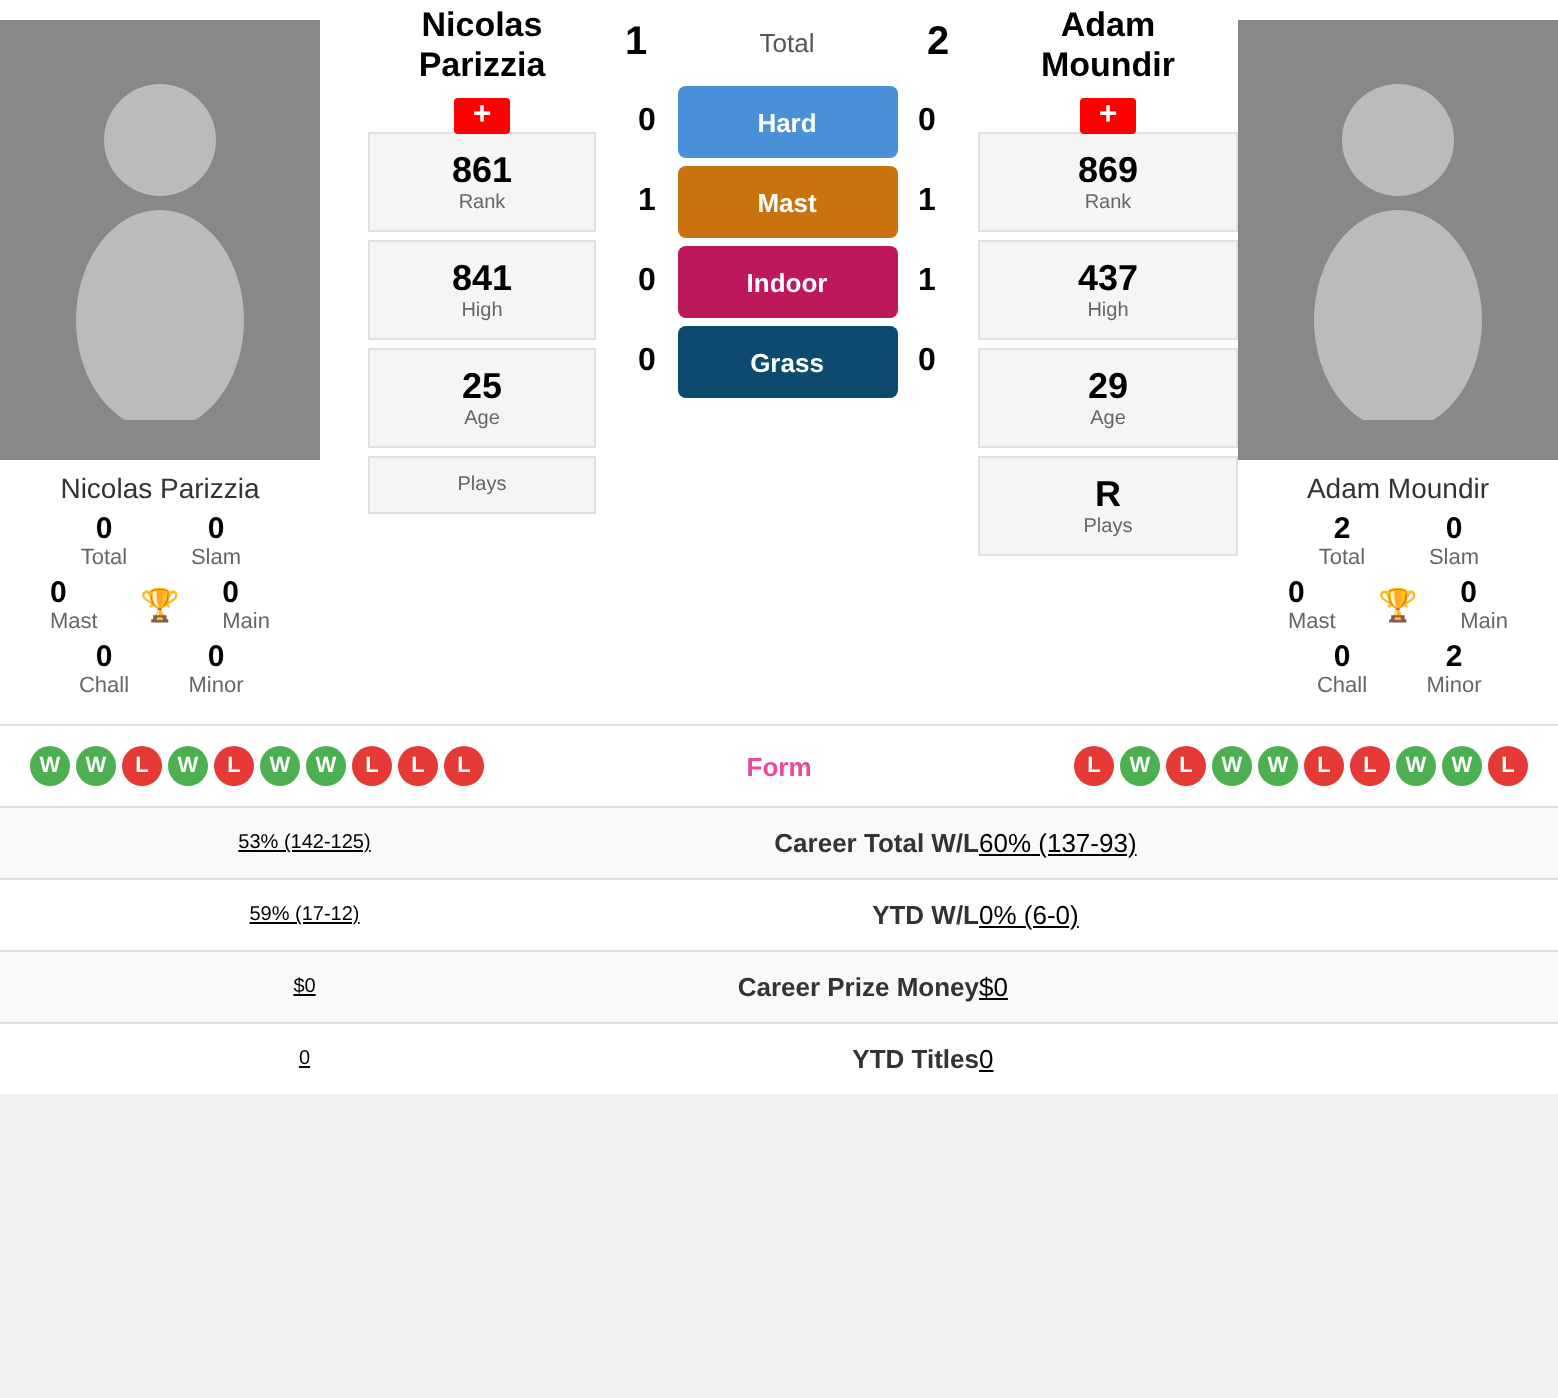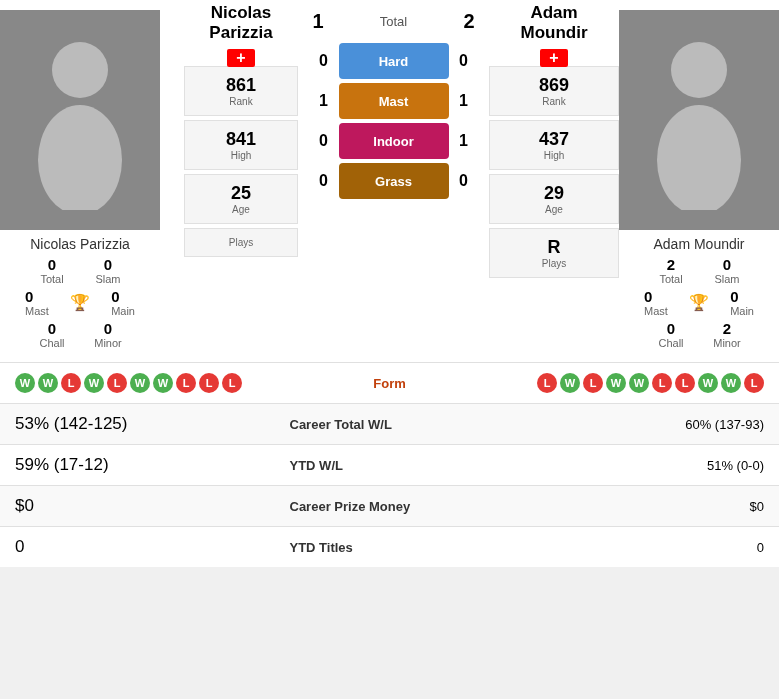--- a/index.html
+++ b/index.html
@@ -108,21 +108,21 @@
       display: flex;
       align-items: center;
       justify-content: center;
       border-radius: 4px;
       cursor: default;
     }
 
     .surface-hard { background: #4a90d9; }
     .surface-clay { background: #c8730e; }
     .surface-indoor { background: #be185d; }
-    .surface-grass { background: #a16207; }
+    .surface-grass { background: #0c4a6e; }
 
     
     .player-name-below {
       text-align: center;
       font-size: 14px;
       color: #333;
       margin: 6px 0 4px;
     }
 
     .player-stats-grid {
@@ -175,21 +175,21 @@
     }
 
     .form-badges-right {
       justify-content: flex-end;
     }
 
     .form-label {
       width: 120px;
       text-align: center;
       font-size: 13px;
-      color: #c2410c;
+      color: #ec4899;
       font-weight: bold;
     }
 
     .badge {
       width: 20px;
       height: 20px;
       border-radius: 50%;
       display: flex;
       align-items: center;
       justify-content: center;
@@ -204,36 +204,38 @@
     
     .stats-row {
       display: flex;
       align-items: center;
       padding: 10px 15px;
       border-top: 1px solid #e0e0e0;
     }
 
     .stats-row-left {
       flex: 1;
-      text-align: left;
-      font-size: 17px;
+      text-align: center;
+      font-size: 10px;
+      text-decoration: underline;
     }
 
     .stats-row-center {
       width: 200px;
+      text-align: right;
+      font-size: 13px;
+      font-weight: bold;
+      color: #333;
+    }
+
+    .stats-row-right {
+      flex: 1;
       text-align: left;
       font-size: 13px;
-      font-weight: bold;
-      color: #333;
-    }
-
-    .stats-row-right {
-      flex: 1;
-      text-align: right;
-      font-size: 13px;
+      text-decoration: underline;
     }
 
     
     .stats-row:nth-child(odd) {
       background: #f9f9f9;
     }
 
     .stats-row:nth-child(even) {
       background: #fff;
     }
@@ -472,21 +474,21 @@
 
   <div id="stats-rows-container">
       <div class="stats-row" style="background: rgb(249, 249, 249);">
         <span class="stats-row-left">53% (142-125)</span>
         <span class="stats-row-center">Career Total W/L</span>
         <span class="stats-row-right">60% (137-93)</span>
       </div>
       <div class="stats-row" style="background: rgb(255, 255, 255);">
         <span class="stats-row-left">59% (17-12)</span>
         <span class="stats-row-center">YTD W/L</span>
-        <span class="stats-row-right">51% (0-0)</span>
+        <span class="stats-row-right">0% (6-0)</span>
       </div>
       <div class="stats-row" style="background: rgb(249, 249, 249);">
         <span class="stats-row-left">$0</span>
         <span class="stats-row-center">Career Prize Money</span>
         <span class="stats-row-right">$0</span>
       </div>
       <div class="stats-row" style="background: rgb(255, 255, 255);">
         <span class="stats-row-left">0</span>
         <span class="stats-row-center">YTD Titles</span>
         <span class="stats-row-right">0</span>

